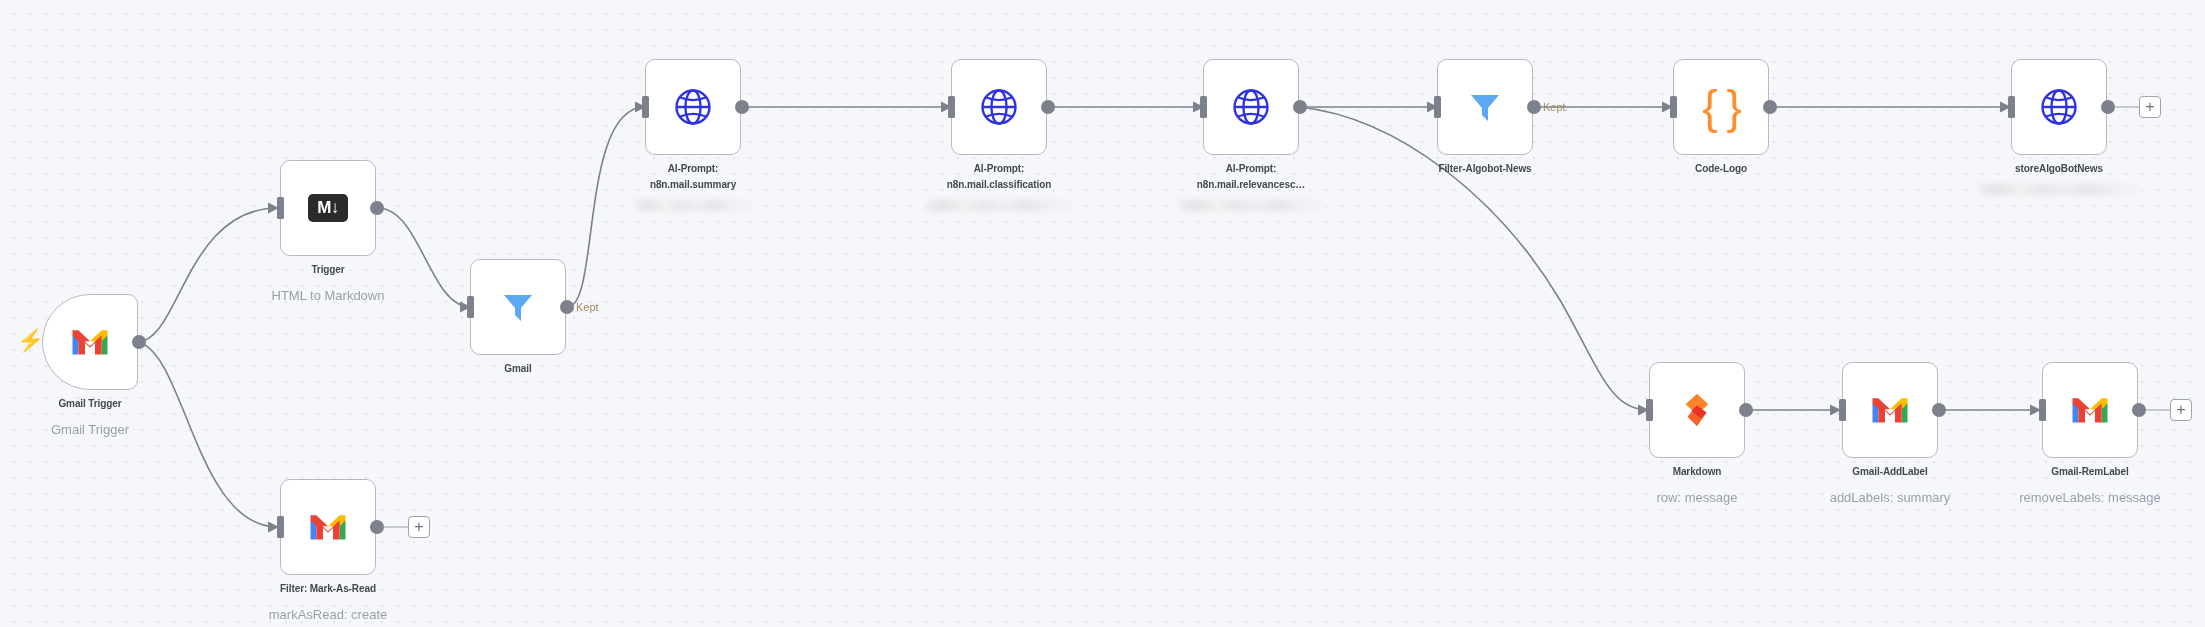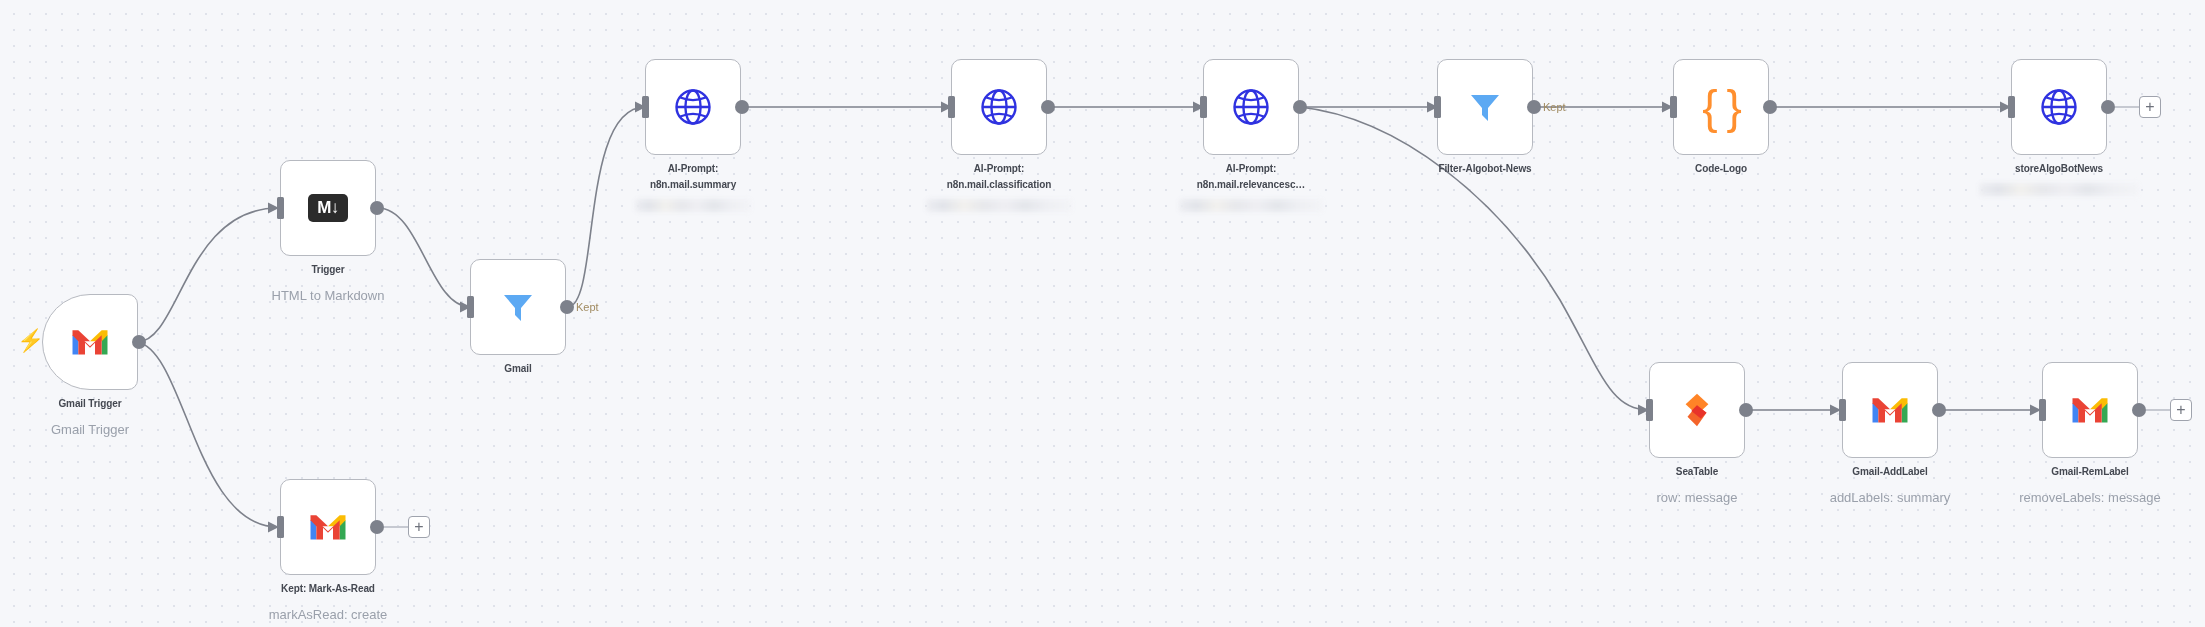--- a/index.html
+++ b/index.html
@@ -230,21 +230,21 @@
         <path d="M38,33 L38,10 L45,10 L45,33 Z" fill="#34A853"></path>
         <path d="M3,10 L3,4 L10,4 L24,17 L10,17 Z" fill="#EA4335"></path>
         <path d="M45,10 L45,4 L38,4 L24,17 L38,17 Z" fill="#FBBC04"></path>
         <path d="M10,10 L10,33 L18,33 L18,19 L24,25 L30,19 L30,33 L38,33 L38,10 L24,23 Z" fill="#EA4335"></path>
       </svg>
     </div>
     <div class="port-in"></div>
     <div class="port-out"></div>
     <div class="plus-stub" style="left:56px; top:-1px; width:24px;"></div>
     <div class="plus-btn" style="left:80px; top:-11px;">+</div>
-    <div class="node-label">Kept: Mark-As-Read</div>
+    <div class="node-label">Filter: Mark-As-Read</div>
     <div class="node-sub one-line">markAsRead: create</div>
   </div>
 
   <div class="node" style="left:518px; top:307px;">
     <div class="node-box">
       <svg class="icon-funnel" viewBox="0 0 36 36">
         <path d="M4,6 L32,6 L21,19 L21,32 L15,26 L15,19 Z" fill="#5ca9f3"></path>
       </svg>
     </div>
     <div class="port-in"></div>
@@ -346,21 +346,21 @@
   <div class="node" style="left:1697px; top:410px;">
     <div class="node-box">
       <svg class="icon-seatable" viewBox="0 0 40 40">
         <path d="M20,3 L32,14 L20,25 L8,14 Z" fill="#ff8427"></path>
         <path d="M20,15 L30,23 L20,37 L10,27 Z" fill="#f4642a"></path>
         <path d="M20,15 L30,23 L24,29 L14,21 Z" fill="#e8332a"></path>
       </svg>
     </div>
     <div class="port-in"></div>
     <div class="port-out"></div>
-    <div class="node-label">SeaTable</div>
+    <div class="node-label">Markdown</div>
     <div class="node-sub one-line">row: message</div>
   </div>
 
   <div class="node" style="left:1890px; top:410px;">
     <div class="node-box">
       <svg class="icon-gmail" viewBox="0 0 48 36">
         <path d="M3,33 L3,10 L10,10 L10,33 Z" fill="#4285F4"></path>
         <path d="M38,33 L38,10 L45,10 L45,33 Z" fill="#34A853"></path>
         <path d="M3,10 L3,4 L10,4 L24,17 L10,17 Z" fill="#EA4335"></path>
         <path d="M45,10 L45,4 L38,4 L24,17 L38,17 Z" fill="#FBBC04"></path>

